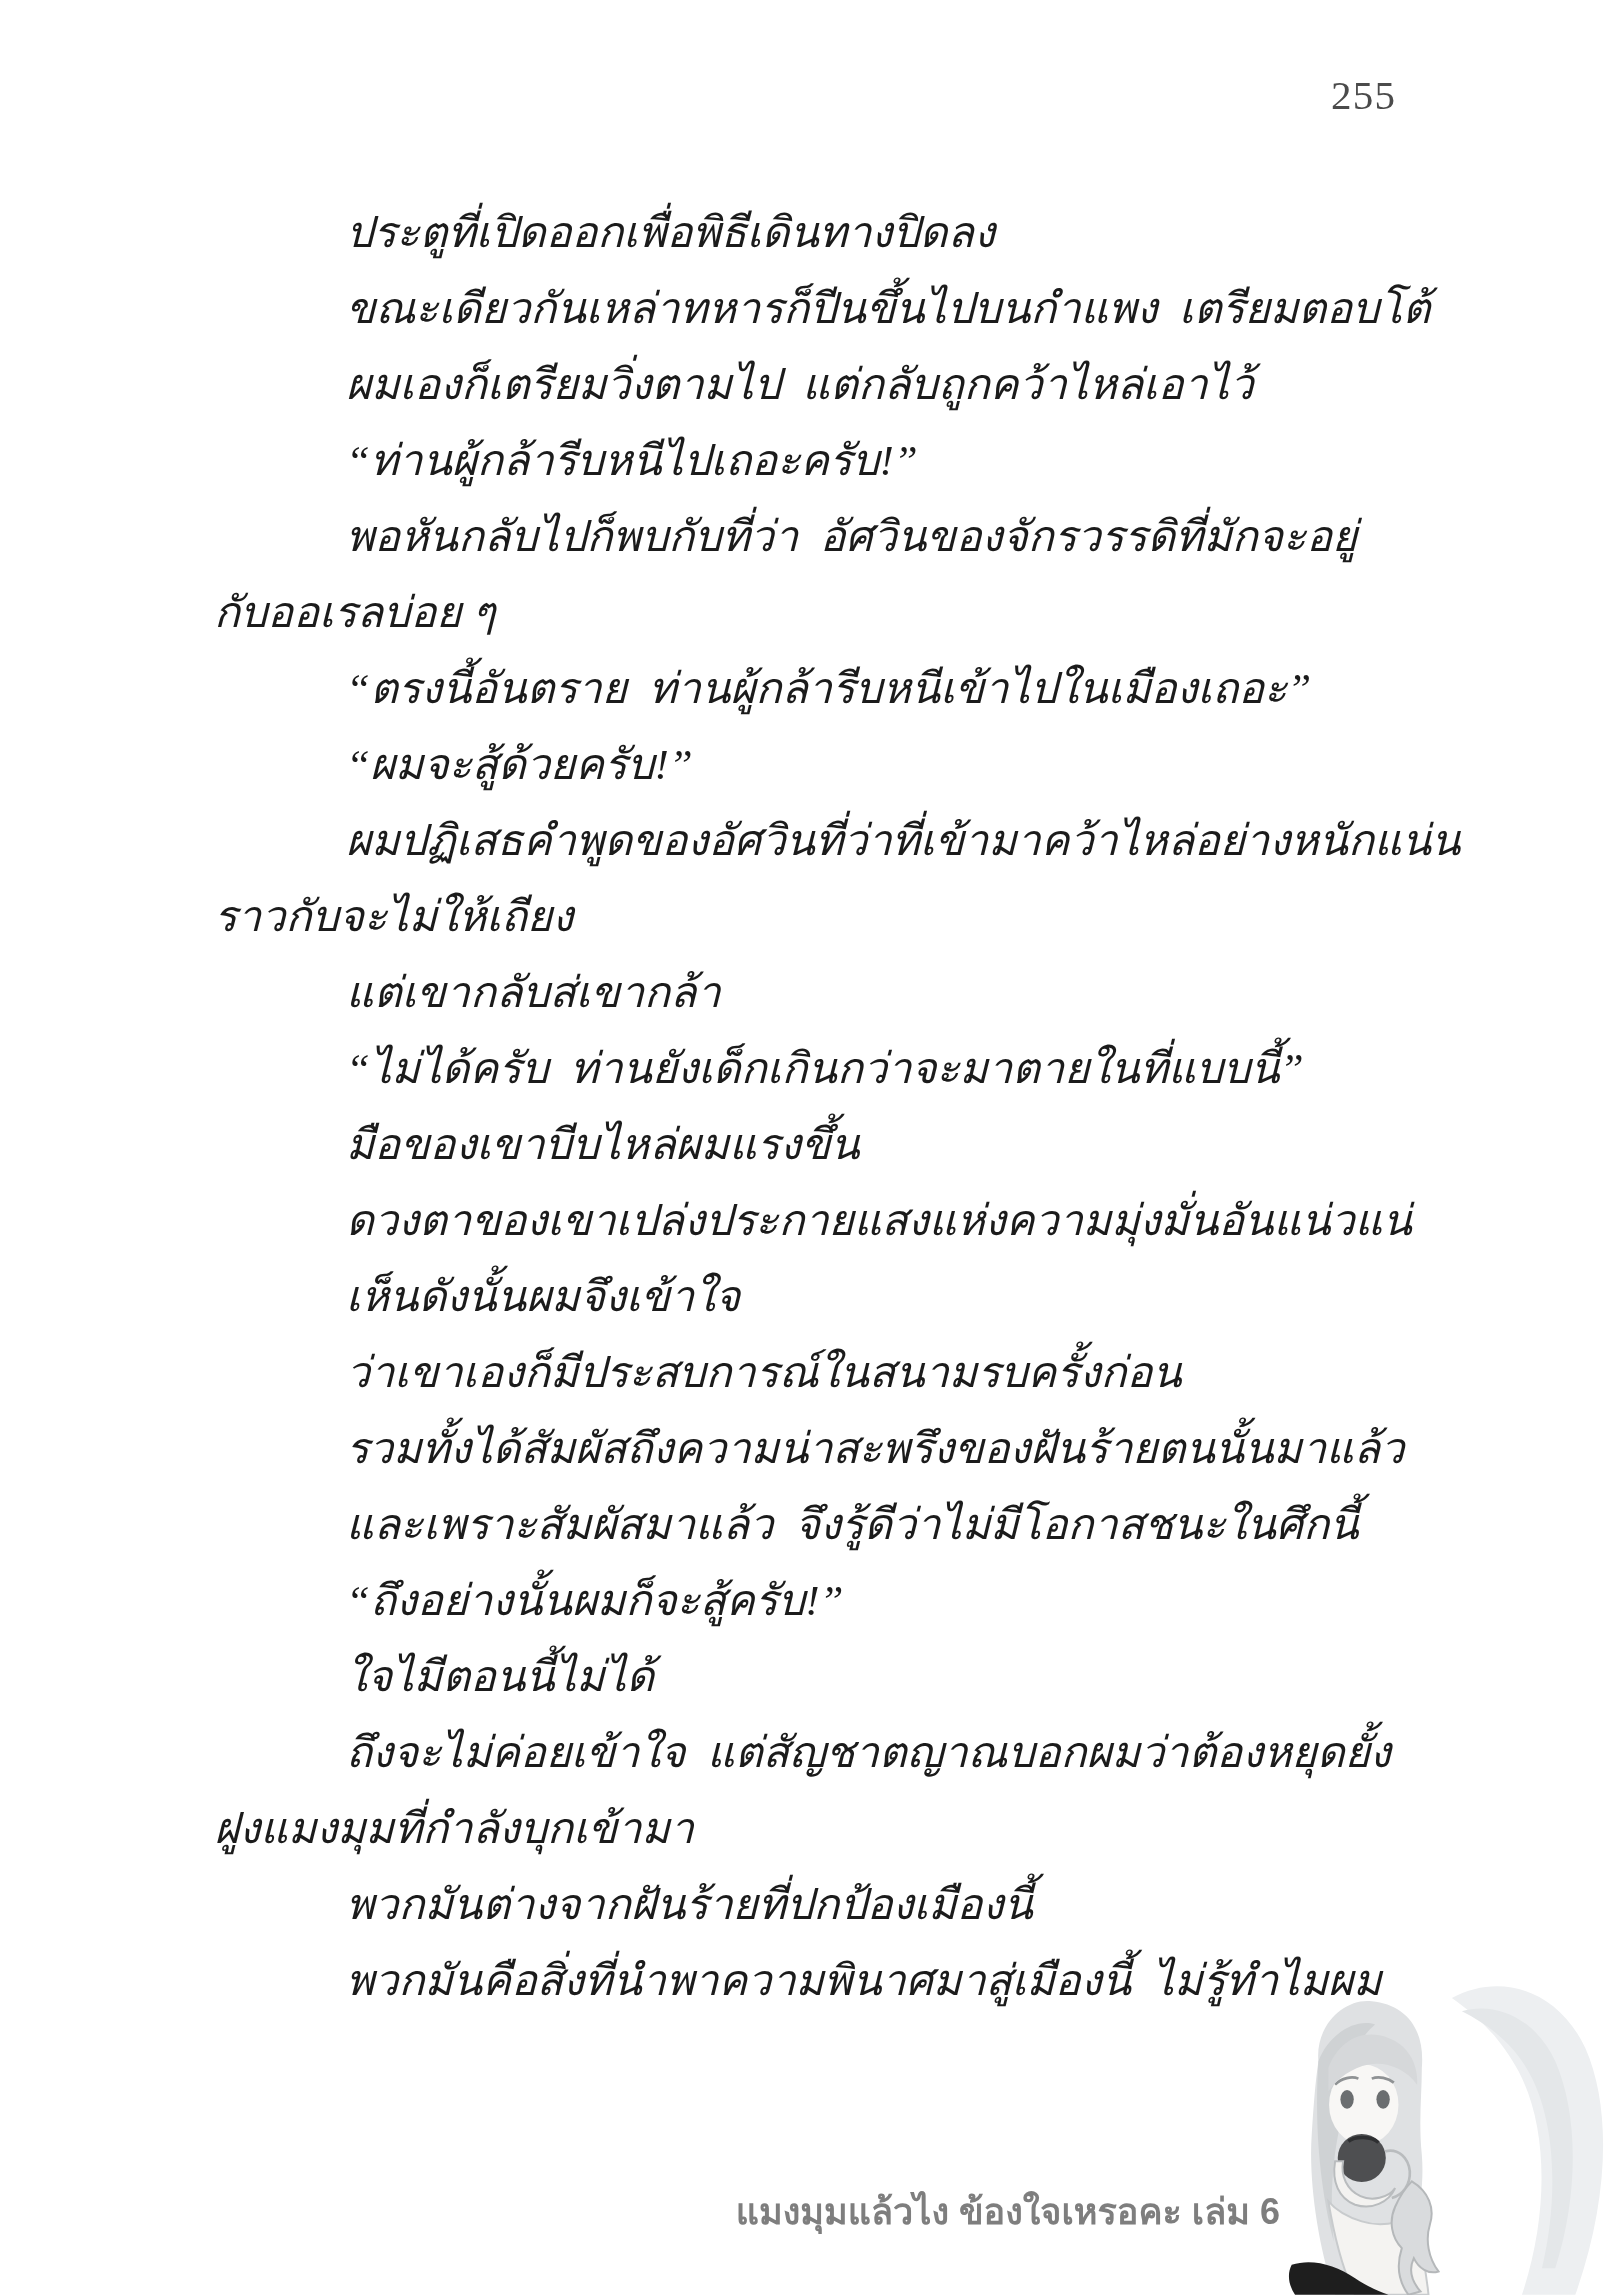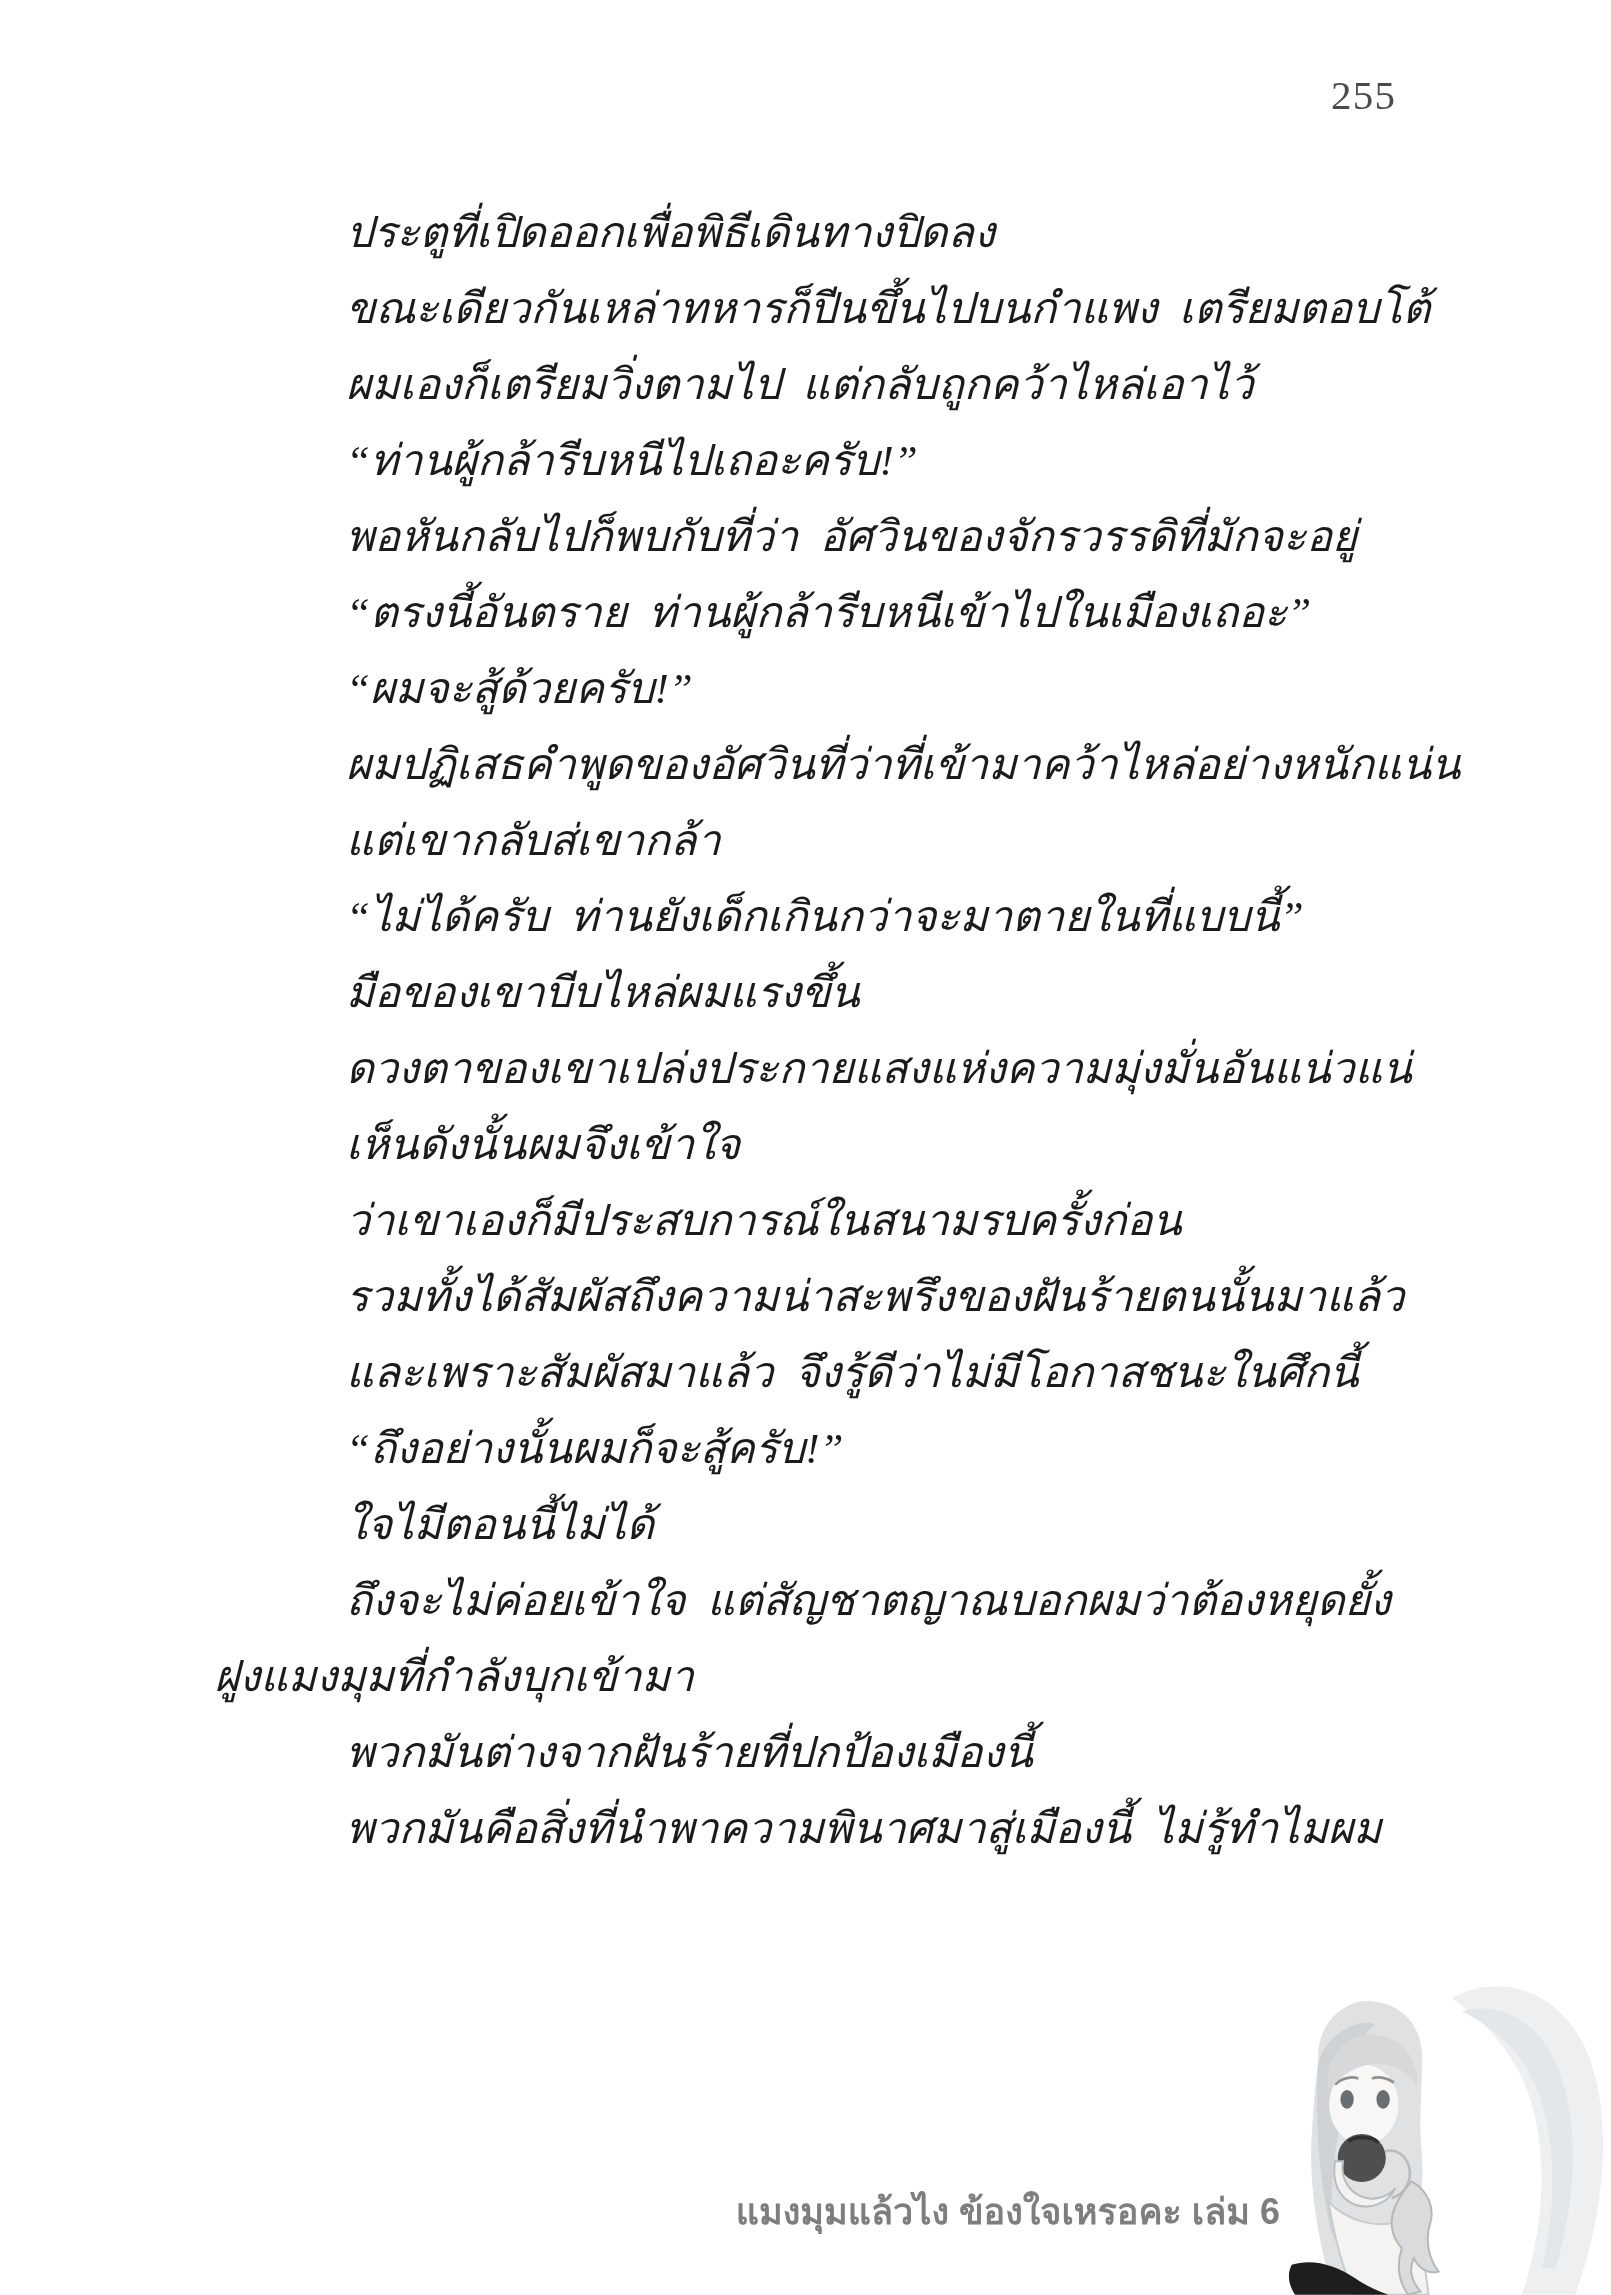--- a/index.html
+++ b/index.html
@@ -65,23 +65,25 @@
 <body>
 
 <div class="page-number">255</div>
 
 <main class="text-block">
     <div class="line indent">ประตูที่เปิดออกเพื่อพิธีเดินทางปิดลง</div>
     <div class="line indent">ขณะเดียวกันเหล่าทหารก็ปีนขึ้นไปบนกำแพง  เตรียมตอบโต้</div>
     <div class="line indent">ผมเองก็เตรียมวิ่งตามไป  แต่กลับถูกคว้าไหล่เอาไว้</div>
     <div class="line indent">“ท่านผู้กล้ารีบหนีไปเถอะครับ!”</div>
     <div class="line indent">พอหันกลับไปก็พบกับที่ว่า  อัศวินของจักรวรรดิที่มักจะอยู่</div>
+    <div class="line">กับออเรลบ่อย ๆ</div>
     <div class="line indent">“ตรงนี้อันตราย  ท่านผู้กล้ารีบหนีเข้าไปในเมืองเถอะ”</div>
     <div class="line indent">“ผมจะสู้ด้วยครับ!”</div>
     <div class="line indent">ผมปฏิเสธคำพูดของอัศวินที่ว่าที่เข้ามาคว้าไหล่อย่างหนักแน่น</div>
+    <div class="line">ราวกับจะไม่ให้เถียง</div>
     <div class="line indent">แต่เขากลับส่เขากล้า</div>
     <div class="line indent">“ไม่ได้ครับ  ท่านยังเด็กเกินกว่าจะมาตายในที่แบบนี้”</div>
     <div class="line indent">มือของเขาบีบไหล่ผมแรงขึ้น</div>
     <div class="line indent">ดวงตาของเขาเปล่งประกายแสงแห่งความมุ่งมั่นอันแน่วแน่</div>
     <div class="line indent">เห็นดังนั้นผมจึงเข้าใจ</div>
     <div class="line indent">ว่าเขาเองก็มีประสบการณ์ในสนามรบครั้งก่อน</div>
     <div class="line indent">รวมทั้งได้สัมผัสถึงความน่าสะพรึงของฝันร้ายตนนั้นมาแล้ว</div>
     <div class="line indent">และเพราะสัมผัสมาแล้ว  จึงรู้ดีว่าไม่มีโอกาสชนะในศึกนี้</div>
     <div class="line indent">“ถึงอย่างนั้นผมก็จะสู้ครับ!”</div>
     <div class="line indent">ใจไมีตอนนี้ไม่ได้</div>

